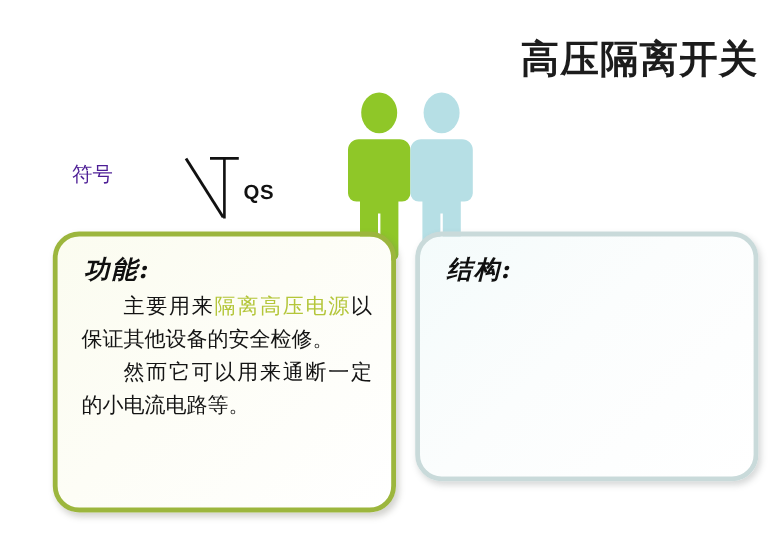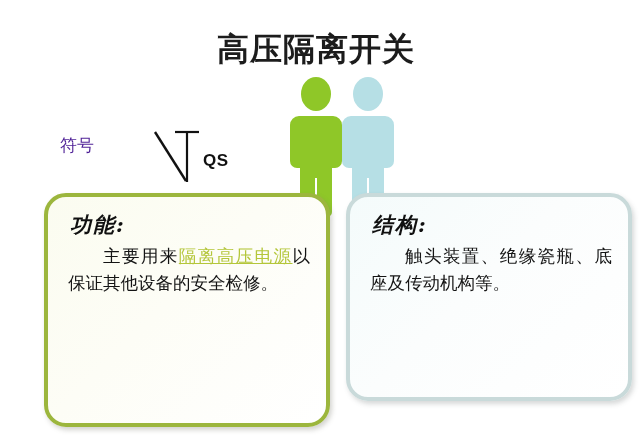--- a/index.html
+++ b/index.html
@@ -14,21 +14,21 @@
     overflow: hidden;
     font-family: "DejaVu Sans", "Liberation Sans", sans-serif;
   }
 
   
   #title {
     position: absolute;
     left: 0;
     top: 28px;
     width: 632px;
-    text-align: center;
+    text-align: right;
     font-family: "DejaVu Sans", "Liberation Sans", sans-serif;
     font-size: 32px;
     font-weight: bold;
     letter-spacing: 1px;
     color: #1c1c1c;
     z-index: 30;
   }
 
   
   #symbol-group {
@@ -119,21 +119,21 @@
     left: 20px;
     right: 16px;
     top: 46px;
     font-family: "DejaVu Serif", "Liberation Serif", serif;
     font-size: 17.5px;
     line-height: 1.55;
     color: #141414;
     text-align: justify;
   }
   .para { margin: 0 0 1px 0; text-indent: 2em; }
-  .hl { color: #b4c63a; text-decoration: underline; }
+  .hl { color: #b4c63a; }
 
   
   #watermark {
     position: absolute;
     left: 0;
     bottom: 0px;
     width: 640px;
     text-align: center;
     font-size: 10px;
     color: #dedede;
@@ -173,23 +173,23 @@
   <svg class="person" id="person-blue" width="56" height="144" viewBox="0 0 56 144">
     <ellipse cx="28" cy="18" rx="15" ry="17" fill="#b6dfe5"></ellipse>
     <path d="M11,40 h34 a9,9 0 0 1 9,9 v36 a7,7 0 0 1 -7,7 h-3 v44 a5,5 0 0 1 -5,5 h-5 a5,5 0 0 1 -5,-5 v-34 h-2 v34 a5,5 0 0 1 -5,5 h-5 a5,5 0 0 1 -5,-5 v-44 h-3 a7,7 0 0 1 -7,-7 v-36 a9,9 0 0 1 9,-9 z" fill="#b6dfe5"></path>
   </svg>
 </div>
 
 <div class="panel" id="panel-function">
   <div class="panel-heading">功能:</div>
   <div class="panel-body">
     <p class="para"><span>主要用来</span><span class="hl">隔离高压电源</span><span>以保证其他设备的安全检修。</span></p>
+    <p class="para"><span>然而它可以用来通断一定的小电流电路等。</span></p>
   </div>
 </div>
 
 <div class="panel" id="panel-structure">
   <div class="panel-heading">结构:</div>
   <div class="panel-body">
-    <p class="para"><span>触头装置、绝缘瓷瓶、底座及传动机构等。</span></p>
   </div>
 </div>
 
 <div id="watermark"></div>
 
 </body></html>

